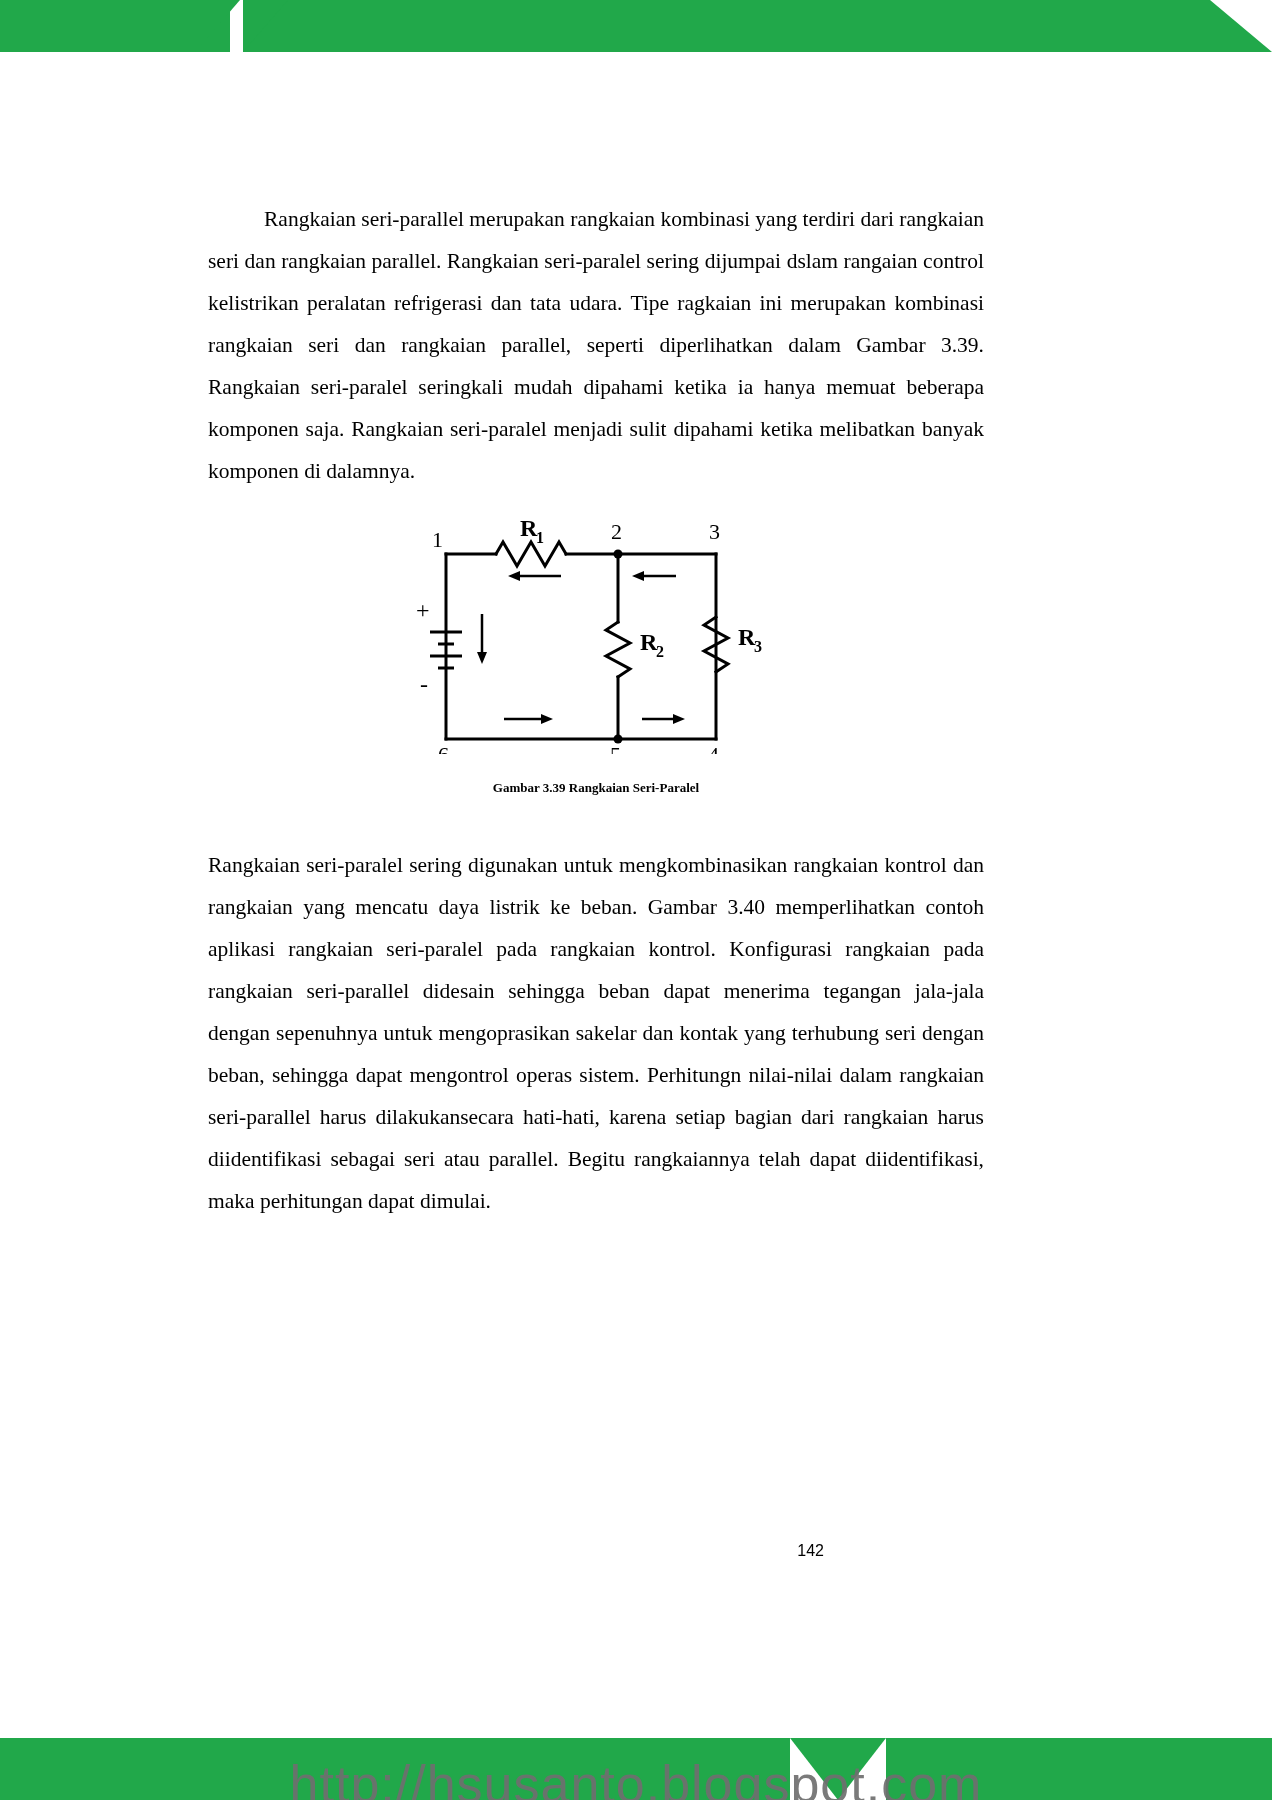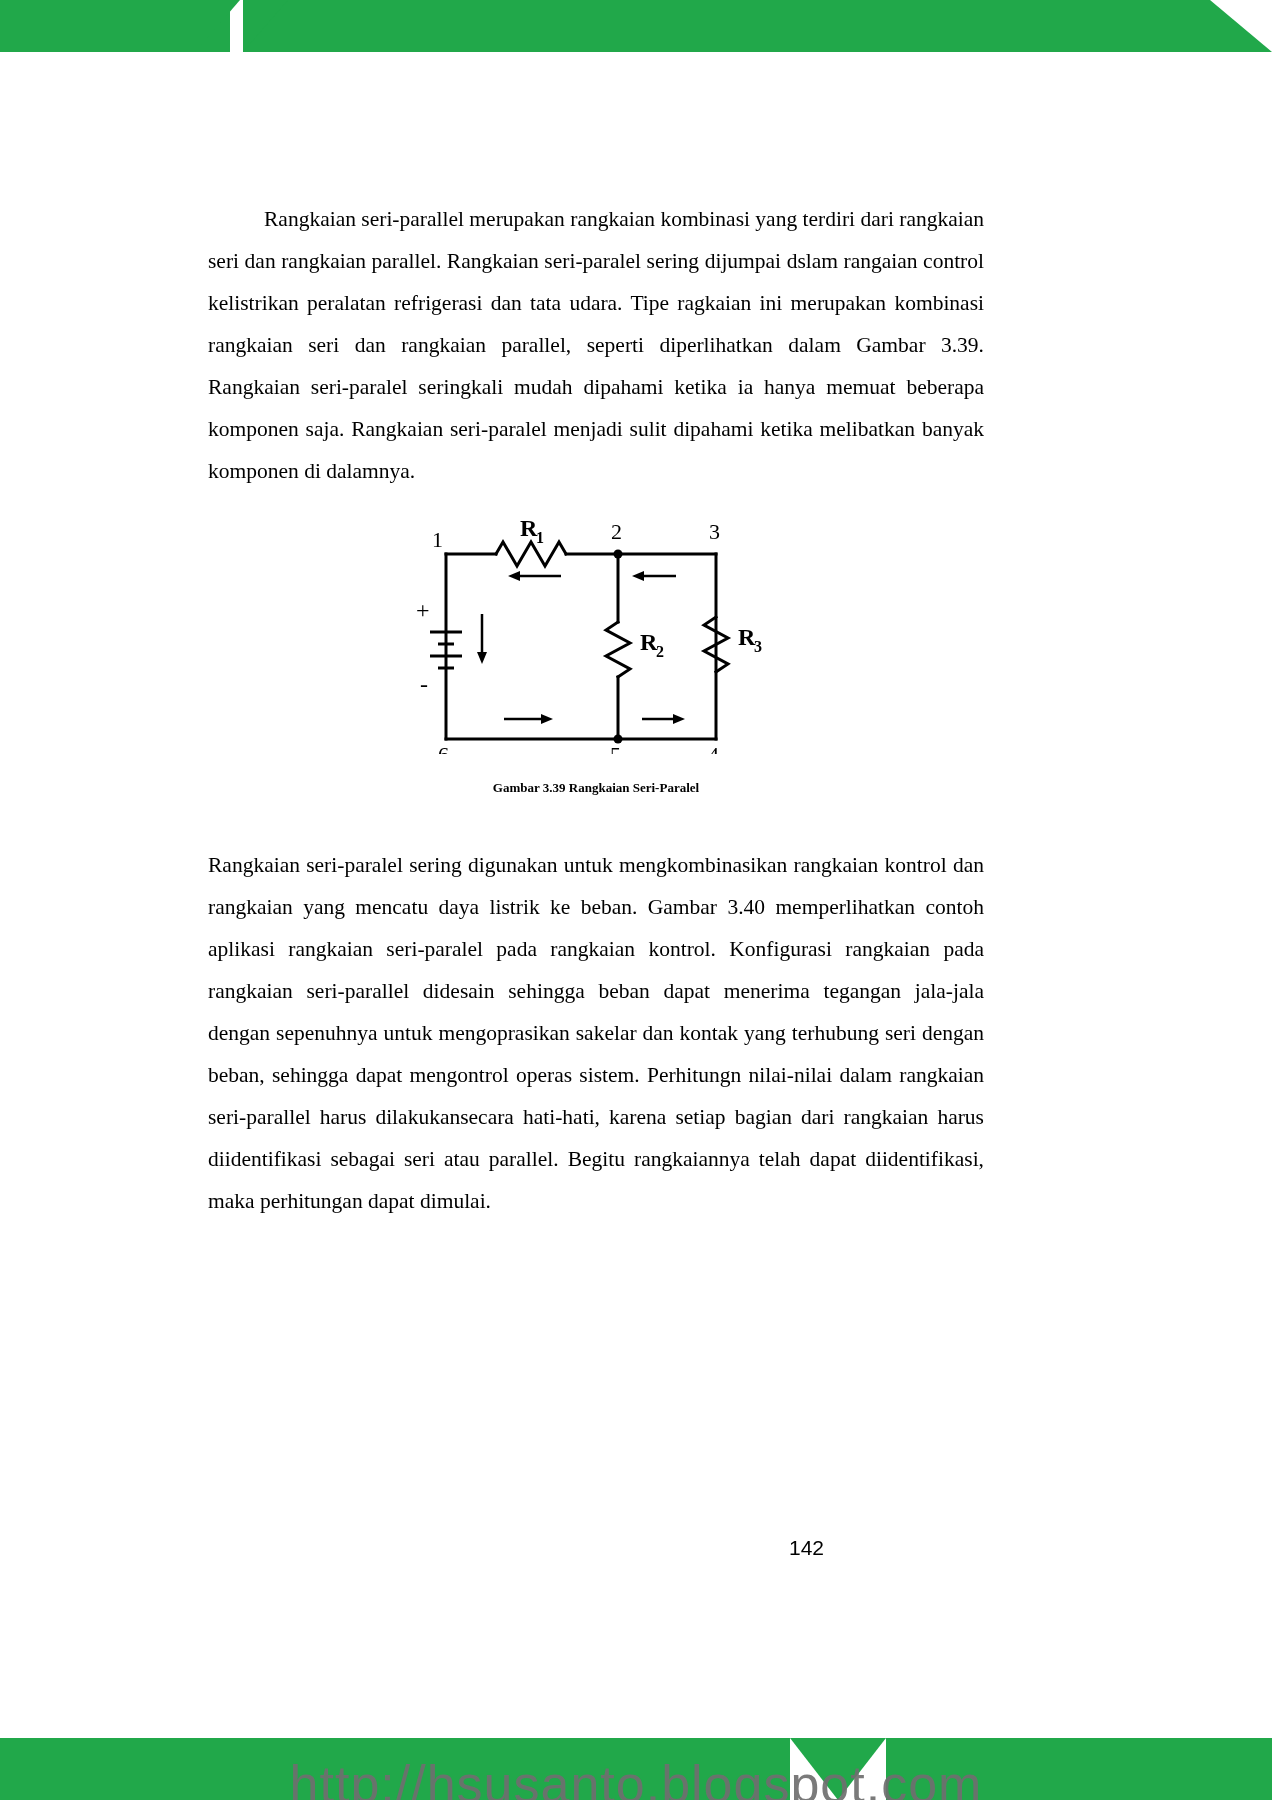--- a/index.html
+++ b/index.html
@@ -144,21 +144,21 @@
   }
   .par-gap {
     height: 48px;
   }
 
   
   .page-number {
     position: absolute;
     right: 208px;
     bottom: 240px;
-    font-size: 21px;
+    font-size: 16px;
     font-family: "Liberation Sans", sans-serif;
     margin-left: 32px;
   }
 </style>
 </head>
 <body>
 
 <div class="page">
 
   <div class="header-band">

